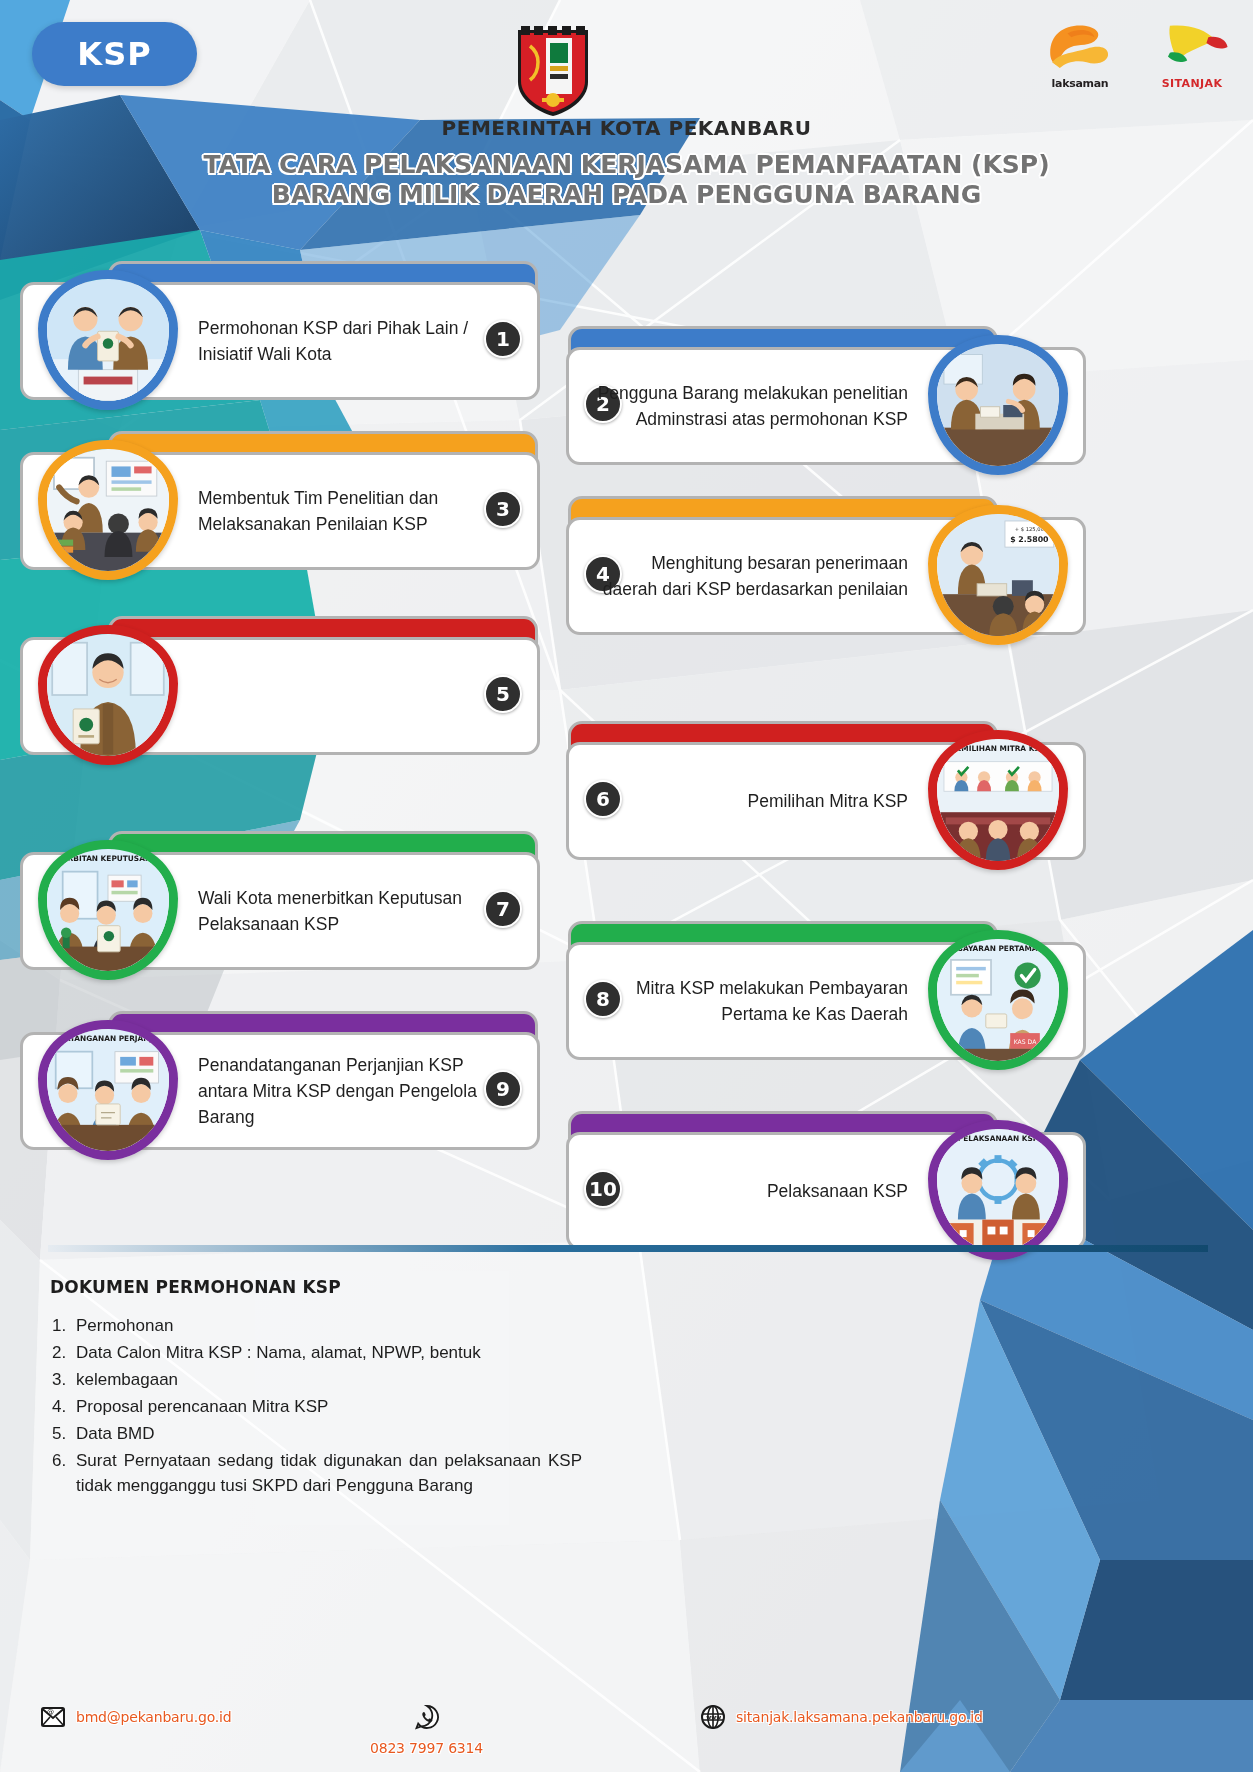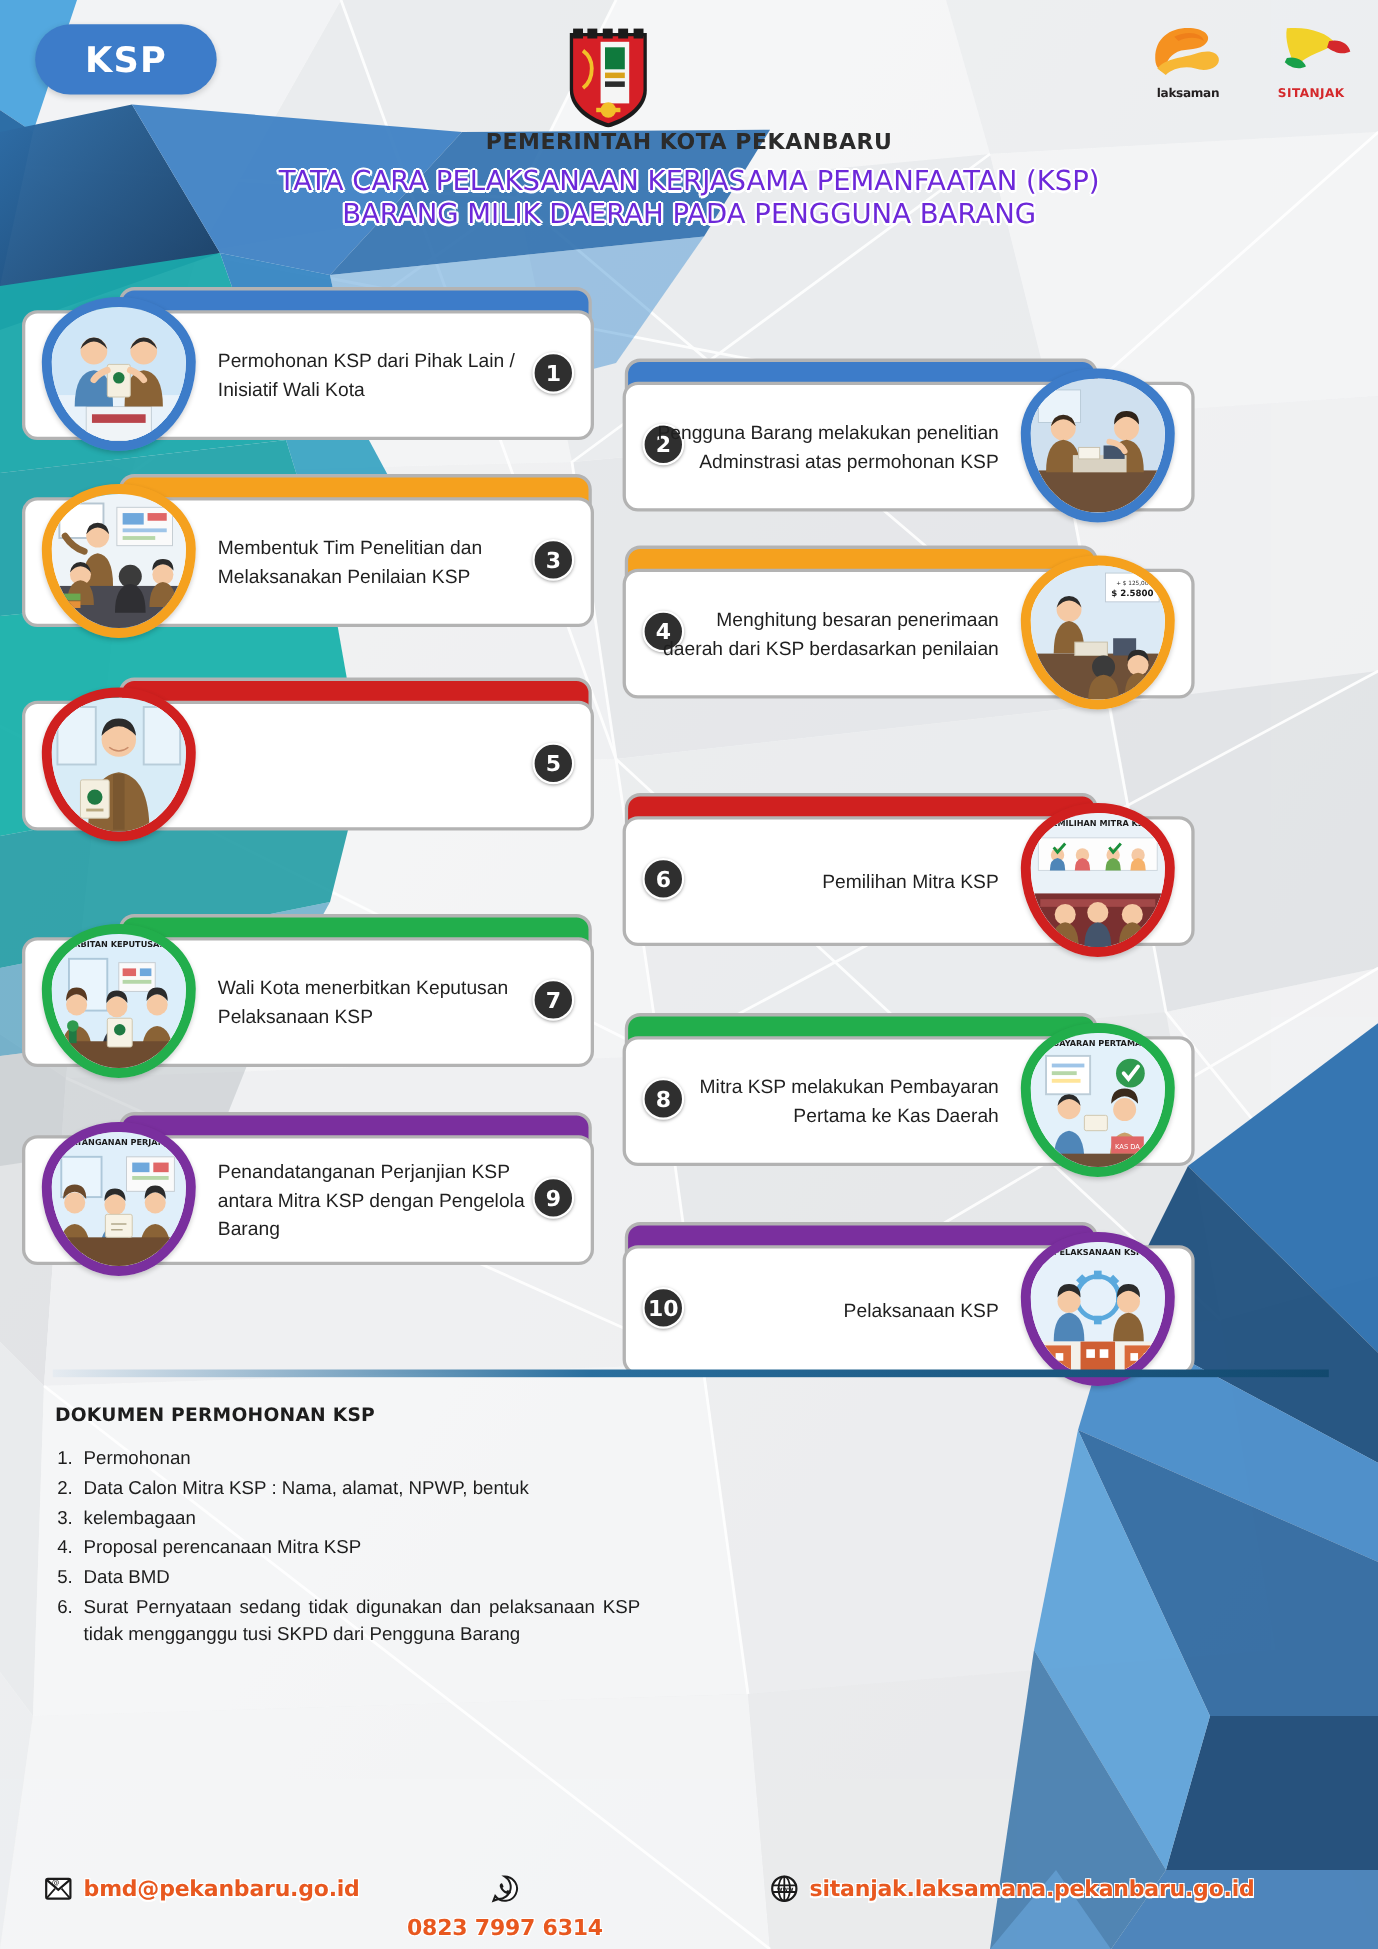--- a/index.html
+++ b/index.html
@@ -38,22 +38,22 @@
     position:absolute; top:116px; left:0; width:1253px;
     text-align:center;
     font-family:"DejaVu Sans", sans-serif;
     font-weight:bold; font-size:20px; letter-spacing:.5px;
     color:#2b2b2b;
   }
   .main-title {
     position:absolute; top:150px; left:0; width:1253px;
     text-align:center;
     font-family:"DejaVu Sans", sans-serif;
-    font-weight:normal; font-size:25px; line-height:30px;
-    color:#6d28d9;
+    font-weight:bold; font-size:25px; line-height:30px;
+    color:#737373;
     text-shadow:
       -1.5px -1.5px 0 #fff, 1.5px -1.5px 0 #fff,
       -1.5px  1.5px 0 #fff, 1.5px  1.5px 0 #fff,
        0 2px 0 #fff, 0 -2px 0 #fff, 2px 0 0 #fff, -2px 0 0 #fff;
   }
 
   
   .logos { position:absolute; right:18px; top:20px; display:flex; gap:26px; align-items:flex-start; }
   .logo-blk { text-align:center; }
   .logo-blk .mark { height:50px; }
@@ -152,21 +152,21 @@
   .doc-item { display:flex; font-size:17px; line-height:25px; color:#1d1d1d; margin-bottom:2px; }
   .doc-item .n { width:24px; flex:0 0 24px; }
   .doc-item .t { flex:1; }
   .doc-item.justify .t { text-align:justify; }
 
   
   .footer { position:absolute; left:0; top:1688px; width:1253px; height:84px; z-index:8; }
   .fitem { position:absolute; display:flex; align-items:center; gap:10px; top:16px; }
   .fitem .txt {
     font-family:"DejaVu Sans", sans-serif;
-    font-weight:bold; font-size:20px; color:#e8581f;
+    font-weight:normal; font-size:14px; color:#e8581f;
     text-shadow:-1px -1px 0 #fff,1px -1px 0 #fff,-1px 1px 0 #fff,1px 1px 0 #fff;
     letter-spacing:-.2px;
   }
   #f-email { left:40px; }
   #f-phone { left:370px;flex-direction:column; }
   #f-web   { left:700px; }
 </style>
 </head>
 <body>
 

